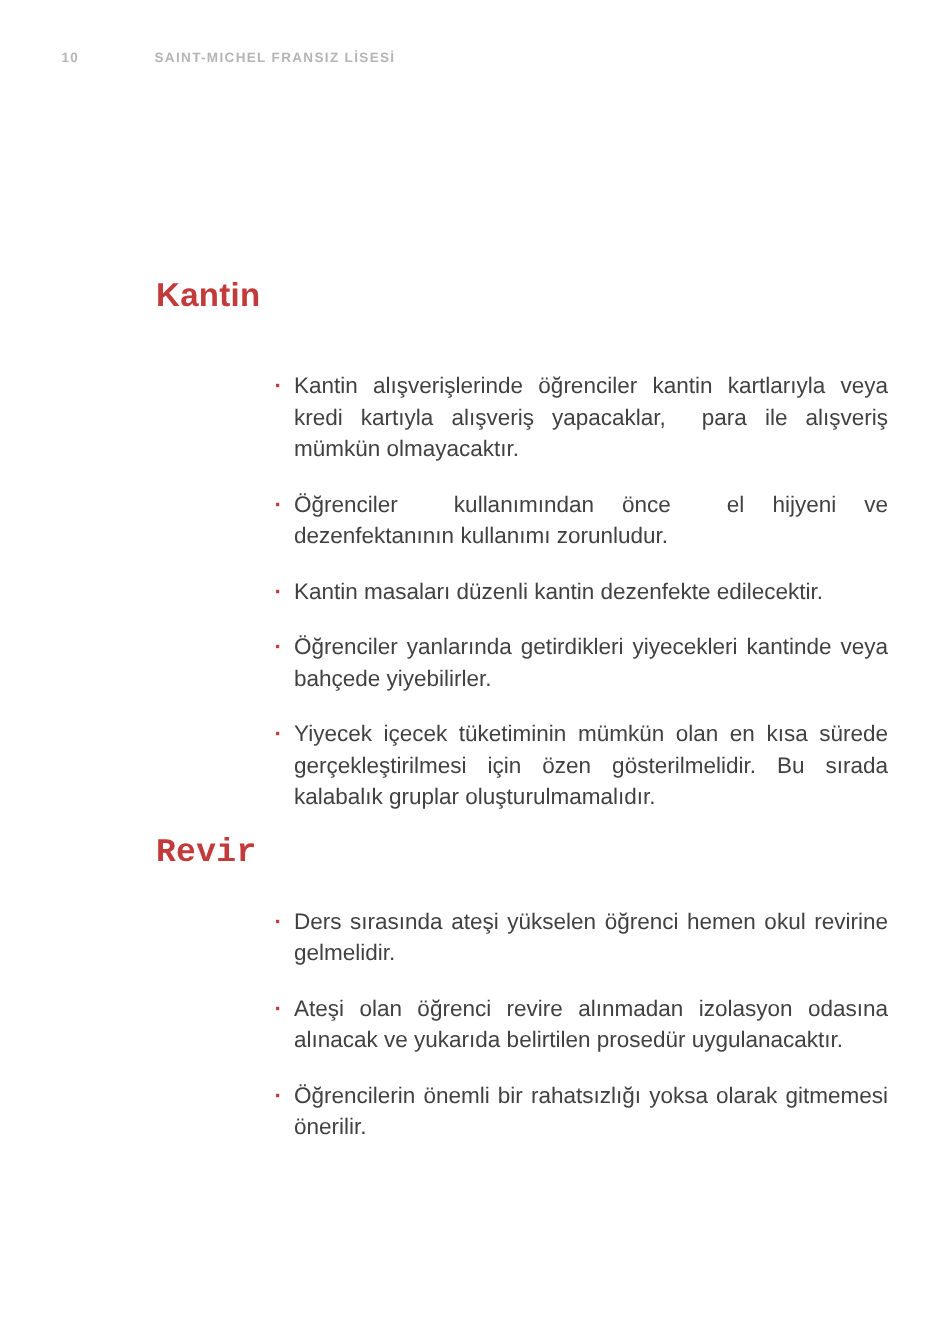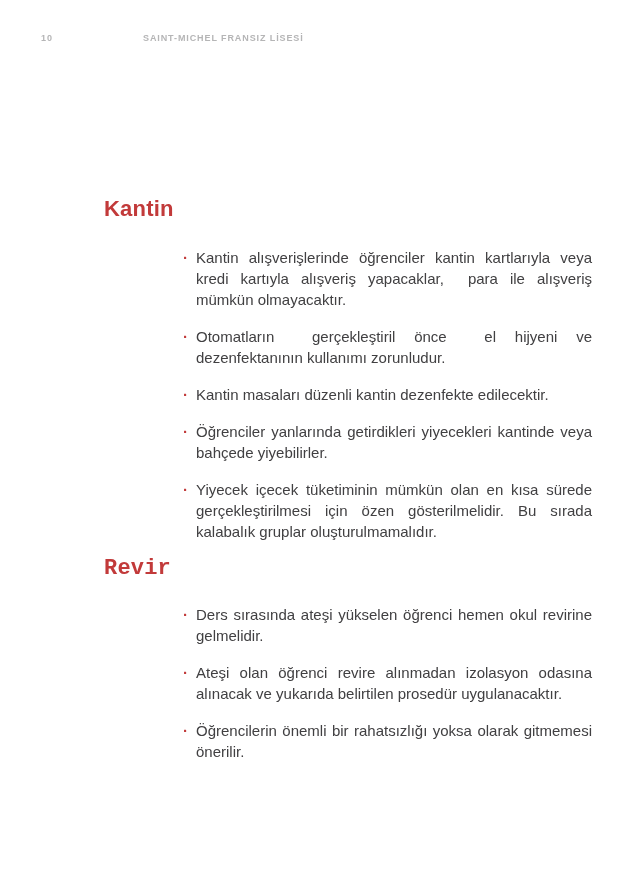--- a/index.html
+++ b/index.html
@@ -31,34 +31,33 @@
   .page-number {
     position: absolute;
     left: 41px;
     top: 0;
   }
   .header-title {
     position: absolute;
     left: 103px;
     top: 0;
     text-transform: uppercase;
-    margin-left: 40px;
   }
 
   
   .section-title {
     position: absolute;
     left: 104px;
     margin: 0;
     font-size: 22px;
     font-weight: 600;
     letter-spacing: 0.2px;
     color: #c23a3a;
   }
-  .title-kantin { top: 196px; text-align: center; }
+  .title-kantin { top: 184px; text-align: center; }
   .title-revir  { top: 556px; font-family: Liberation Mono, monospace; }
 
   
   .bullet-list {
     position: absolute;
     left: 183px;
     width: 409px;
   }
   .list-kantin { top: 247px; }
   .list-revir  { top: 604px; }
@@ -99,21 +98,21 @@
 
   <h1 class="section-title title-kantin">Kantin</h1>
 
   <div class="bullet-list list-kantin">
     <div class="bullet-item">
       <span class="bullet-dot">·</span>
       <span class="bullet-text">Kantin alışverişlerinde öğrenciler kantin kartlarıyla veya kredi kartıyla alışveriş yapacaklar,  para ile alışveriş mümkün olmayacaktır.</span>
     </div>
     <div class="bullet-item">
       <span class="bullet-dot">·</span>
-      <span class="bullet-text">Otomatların  gerçekleştiril önce  el hijyeni ve dezenfektanının kullanımı zorunludur.</span>
+      <span class="bullet-text">Öğrenciler  kullanımından önce  el hijyeni ve dezenfektanının kullanımı zorunludur.</span>
     </div>
     <div class="bullet-item">
       <span class="bullet-dot">·</span>
       <span class="bullet-text">Kantin masaları düzenli kantin dezenfekte edilecektir.</span>
     </div>
     <div class="bullet-item">
       <span class="bullet-dot">·</span>
       <span class="bullet-text">Öğrenciler yanlarında getirdikleri yiyecekleri kantinde veya bahçede yi­yebilirler.</span>
     </div>
     <div class="bullet-item">

